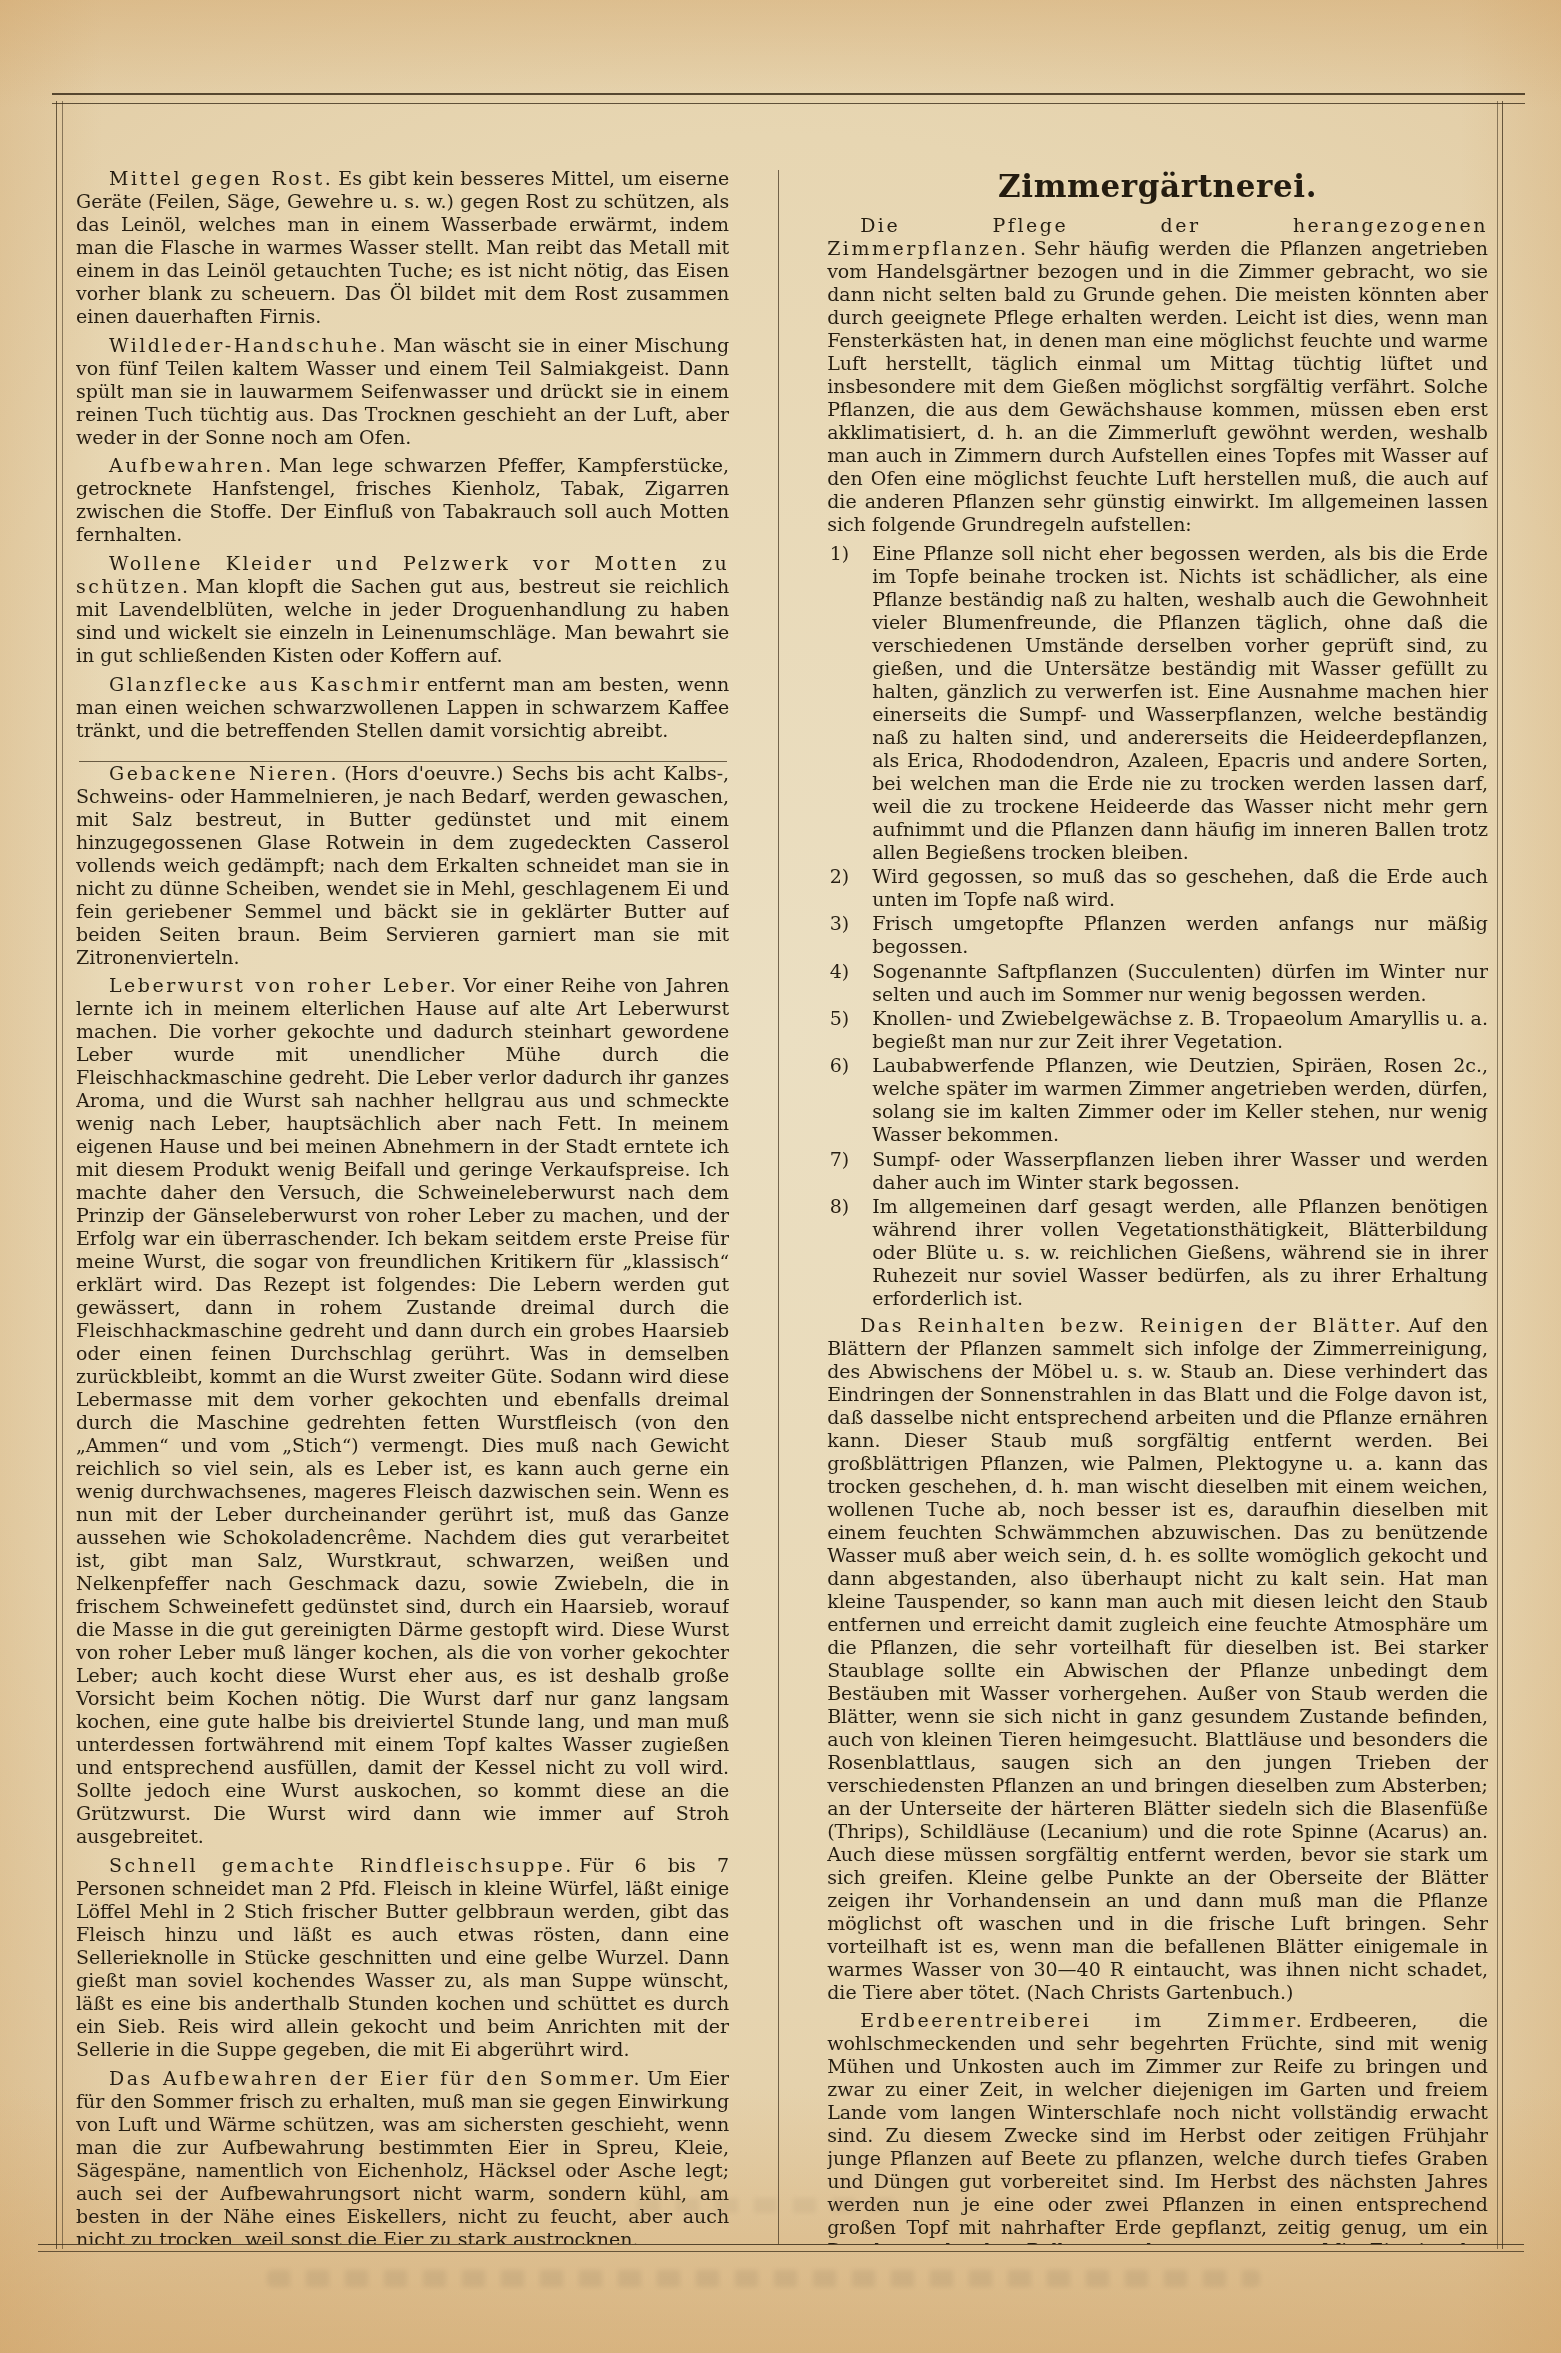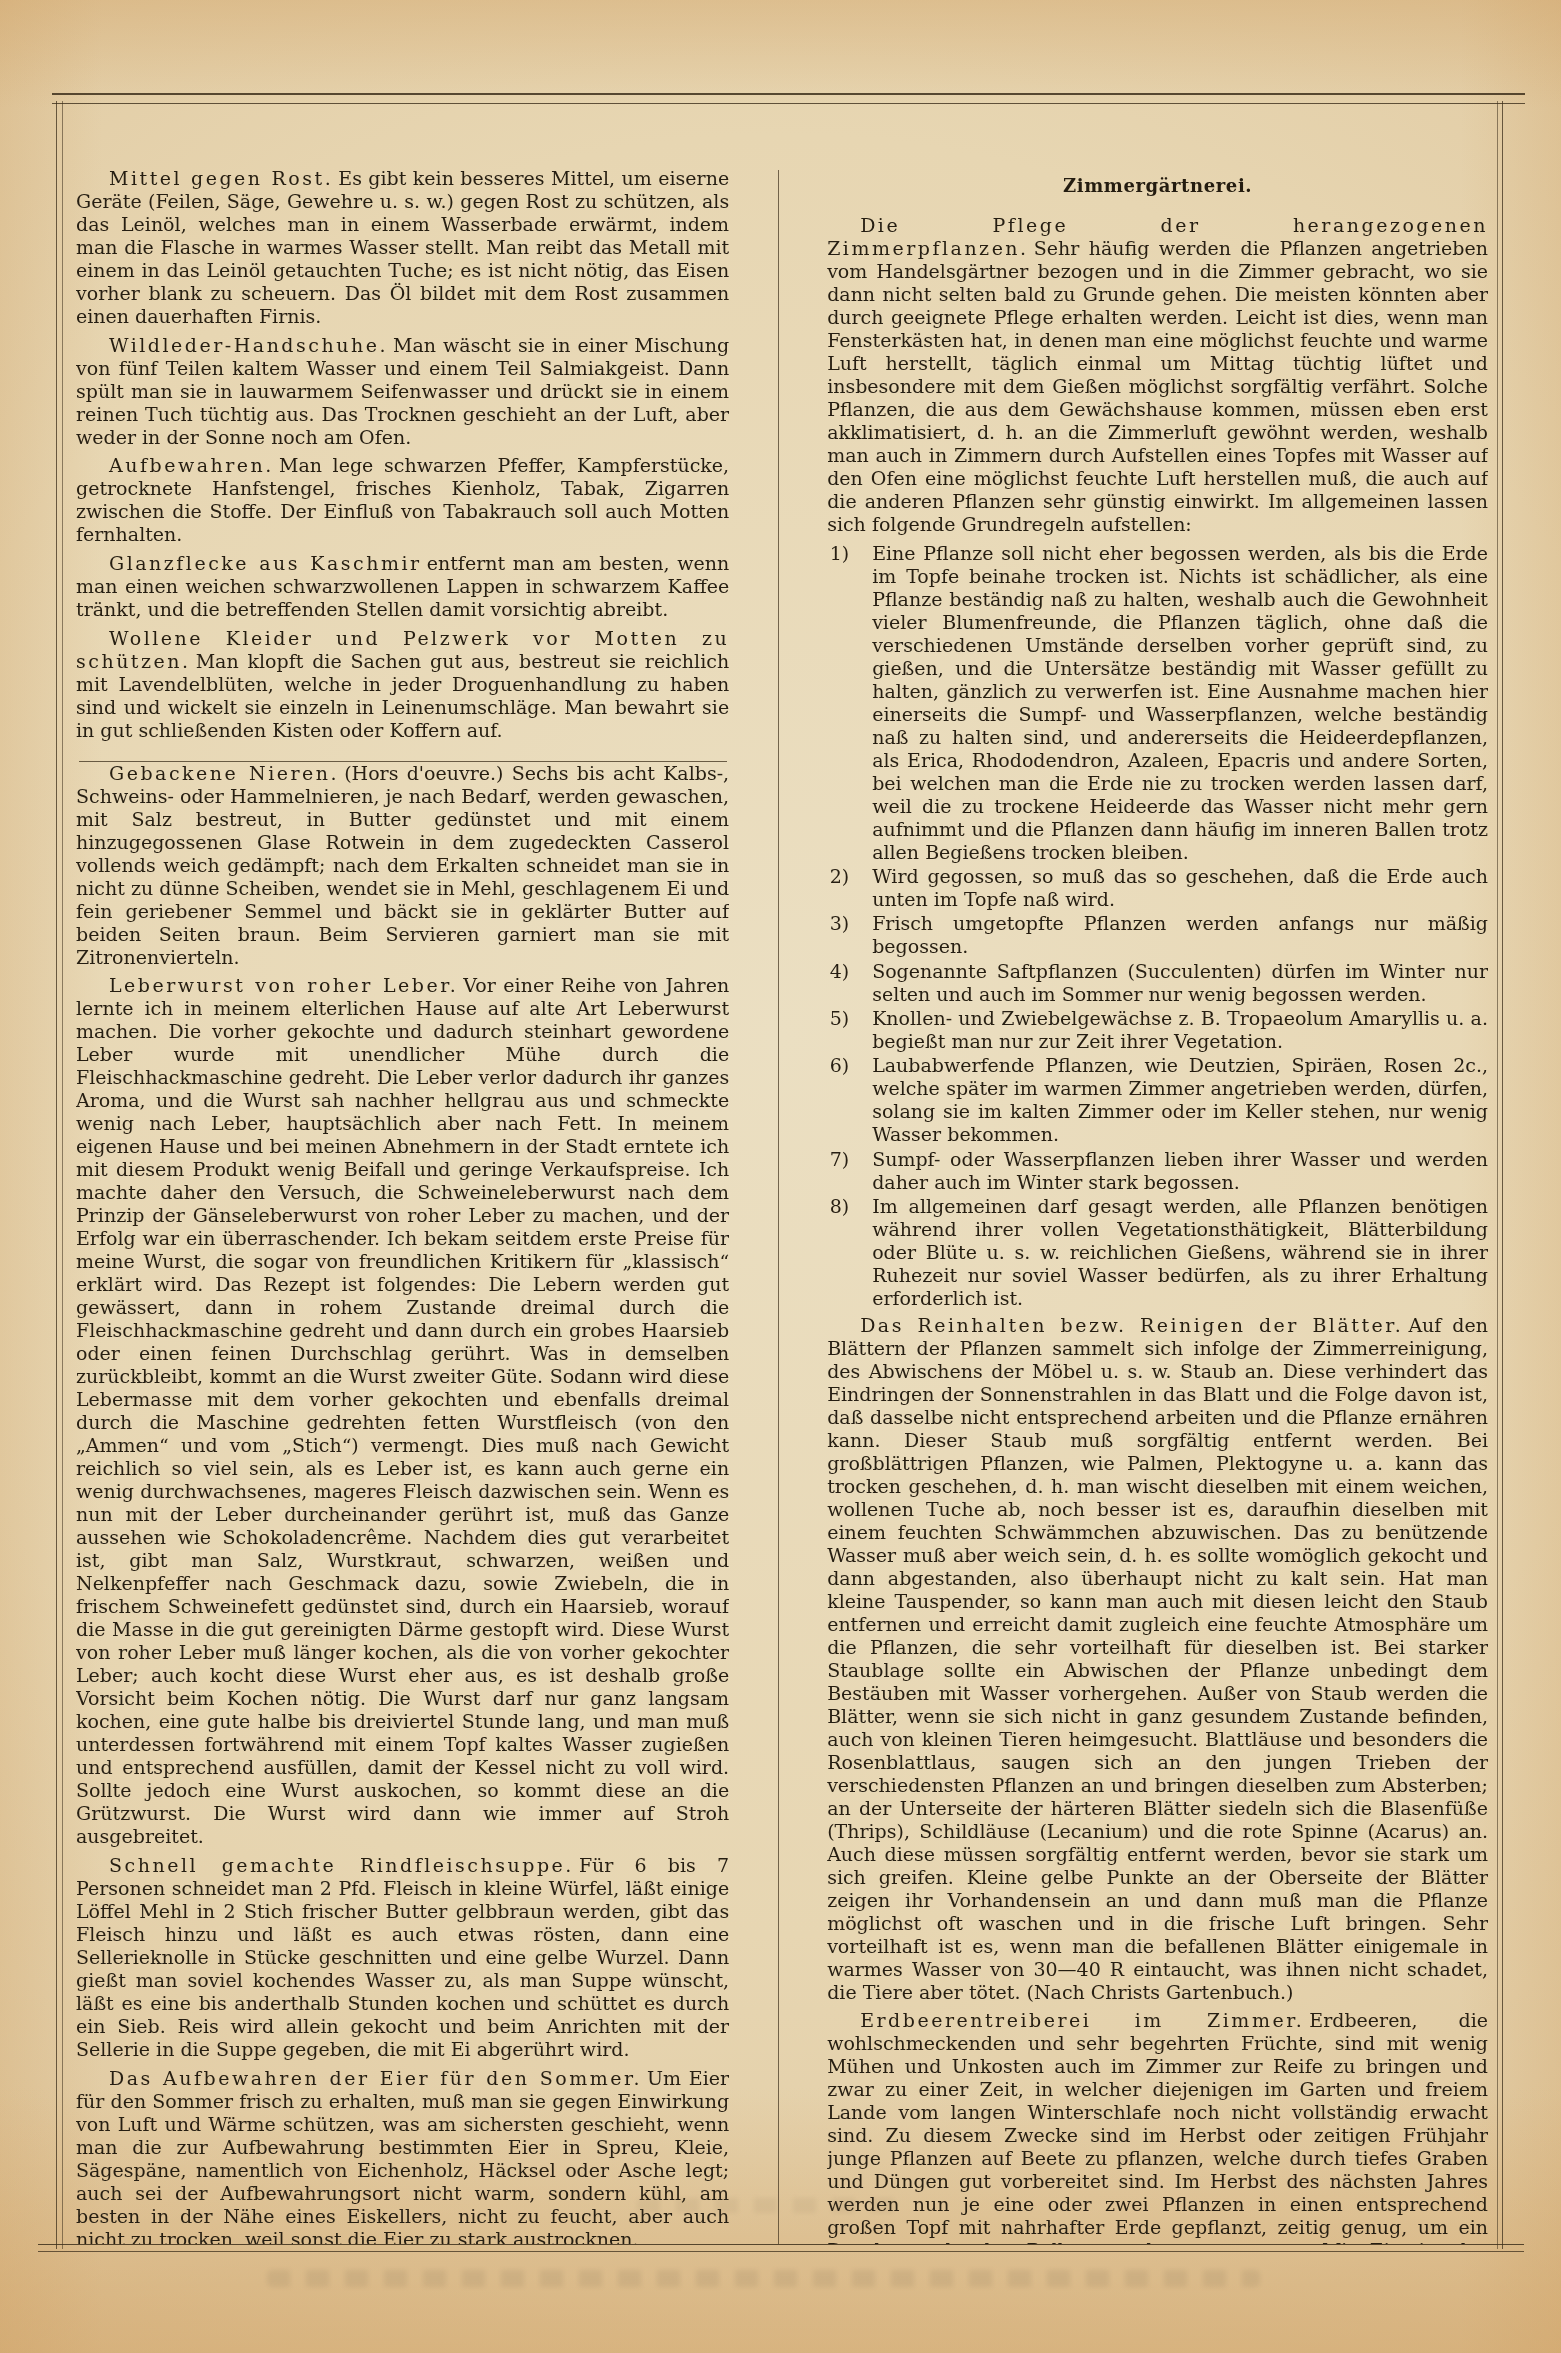--- a/index.html
+++ b/index.html
@@ -58,21 +58,21 @@
   }
   .col-left{width:677px;}
   .col-right{width:685px;}
   .divider{
     width:0;margin:2.5px 24px 0 25px;
     border-left:1.3px solid rgba(62,48,28,.70);
   }
   p.para{margin:0 0 5.7px 0;text-indent:33px;}
   .lead{letter-spacing:2.5px;padding-right:5.1px;}
   h2.sect{
-    font-size:18px;line-height:32px;font-weight:bold;text-align:center;
+    font-size:31px;line-height:32px;font-weight:bold;text-align:center;
     margin:19px 0 14px 0;letter-spacing:0.6px;color:#241c10;
   }
   h2.sect-right{margin-top:2.5px;margin-bottom:12.7px;}
   hr.col-rule{
     border:none;margin:19px 2.5px 0 2.5px;
     border-top:1.3px solid rgba(62,48,28,.75);
   }
   ol.rules{list-style:none;margin:0 0 3.8px 0;padding:0;}
   ol.rules li{
     position:relative;padding-left:45px;margin:0 0 1.3px 0;text-align:justify;
@@ -101,23 +101,23 @@
   <div class="columns">
 
     <div class="col col-left">
 
       <p class="para"><span class="lead">Mittel gegen Rost.</span><span>Es gibt kein besseres Mittel, um eiserne Geräte (Feilen, Säge, Gewehre u. s. w.) gegen Rost zu schützen, als das Leinöl, welches man in einem Wasserbade erwärmt, indem man die Flasche in warmes Wasser stellt. Man reibt das Metall mit einem in das Leinöl getauchten Tuche; es ist nicht nötig, das Eisen vorher blank zu scheuern. Das Öl bildet mit dem Rost zusammen einen dauerhaften Firnis.</span></p>
 
       <p class="para"><span class="lead">Wildleder-Handschuhe.</span><span>Man wäscht sie in einer Mischung von fünf Teilen kaltem Wasser und einem Teil Salmiakgeist. Dann spült man sie in lauwarmem Seifenwasser und drückt sie in einem reinen Tuch tüchtig aus. Das Trocknen geschieht an der Luft, aber weder in der Sonne noch am Ofen.</span></p>
 
       <p class="para"><span class="lead">Aufbewahren.</span><span>Man lege schwarzen Pfeffer, Kampferstücke, getrocknete Hanfstengel, frisches Kienholz, Tabak, Zigarren zwischen die Stoffe. Der Einfluß von Tabakrauch soll auch Motten fernhalten.</span></p>
 
+      <p class="para"><span class="lead">Wollene Kleider und Pelzwerk vor Motten zu schützen.</span><span>Man klopft die Sachen gut aus, bestreut sie reichlich mit Lavendelblüten, welche in jeder Droguenhandlung zu haben sind und wickelt sie einzeln in Leinenumschläge. Man bewahrt sie in gut schließenden Kisten oder Koffern auf.</span></p>
+
       <p class="para"><span class="lead">Glanzflecke aus Kaschmir</span><span>entfernt man am besten, wenn man einen weichen schwarzwollenen Lappen in schwarzem Kaffee tränkt, und die betreffenden Stellen damit vorsichtig abreibt.</span></p>
-
-      <p class="para"><span class="lead">Wollene Kleider und Pelzwerk vor Motten zu schützen.</span><span>Man klopft die Sachen gut aus, bestreut sie reichlich mit Lavendelblüten, welche in jeder Droguenhandlung zu haben sind und wickelt sie einzeln in Leinenumschläge. Man bewahrt sie in gut schließenden Kisten oder Koffern auf.</span></p>
 
 
       <hr class="col-rule">
 
 
       <p class="para"><span class="lead">Gebackene Nieren.</span><span>(Hors d'oeuvre.) Sechs bis acht Kalbs-, Schweins- oder Hammelnieren, je nach Bedarf, werden gewaschen, mit Salz bestreut, in Butter gedünstet und mit einem hinzugegossenen Glase Rotwein in dem zugedeckten Casserol vollends weich gedämpft; nach dem Erkalten schneidet man sie in nicht zu dünne Scheiben, wendet sie in Mehl, geschlagenem Ei und fein geriebener Semmel und bäckt sie in geklärter Butter auf beiden Seiten braun. Beim Servieren garniert man sie mit Zitronenvierteln.</span></p>
 
       <p class="para"><span class="lead">Leberwurst von roher Leber.</span><span>Vor einer Reihe von Jahren lernte ich in meinem elterlichen Hause auf alte Art Leberwurst machen. Die vorher gekochte und dadurch steinhart gewordene Leber wurde mit unendlicher Mühe durch die Fleischhackmaschine gedreht. Die Leber verlor dadurch ihr ganzes Aroma, und die Wurst sah nachher hellgrau aus und schmeckte wenig nach Leber, hauptsächlich aber nach Fett. In meinem eigenen Hause und bei meinen Abnehmern in der Stadt erntete ich mit diesem Produkt wenig Beifall und geringe Verkaufspreise. Ich machte daher den Versuch, die Schweineleberwurst nach dem Prinzip der Gänseleberwurst von roher Leber zu machen, und der Erfolg war ein überraschender. Ich bekam seitdem erste Preise für meine Wurst, die sogar von freundlichen Kritikern für „klassisch“ erklärt wird. Das Rezept ist folgendes: Die Lebern werden gut gewässert, dann in rohem Zustande dreimal durch die Fleischhackmaschine gedreht und dann durch ein grobes Haarsieb oder einen feinen Durchschlag gerührt. Was in demselben zurückbleibt, kommt an die Wurst zweiter Güte. Sodann wird diese Lebermasse mit dem vorher gekochten und ebenfalls dreimal durch die Maschine gedrehten fetten Wurstfleisch (von den „Ammen“ und vom „Stich“) vermengt. Dies muß nach Gewicht reichlich so viel sein, als es Leber ist, es kann auch gerne ein wenig durchwachsenes, mageres Fleisch dazwischen sein. Wenn es nun mit der Leber durcheinander gerührt ist, muß das Ganze aussehen wie Schokoladencrême. Nachdem dies gut verarbeitet ist, gibt man Salz, Wurstkraut, schwarzen, weißen und Nelkenpfeffer nach Geschmack dazu, sowie Zwiebeln, die in frischem Schweinefett gedünstet sind, durch ein Haarsieb, worauf die Masse in die gut gereinigten Därme gestopft wird. Diese Wurst von roher Leber muß länger kochen, als die von vorher gekochter Leber; auch kocht diese Wurst eher aus, es ist deshalb große Vorsicht beim Kochen nötig. Die Wurst darf nur ganz langsam kochen, eine gute halbe bis dreiviertel Stunde lang, und man muß unterdessen fortwährend mit einem Topf kaltes Wasser zugießen und entsprechend ausfüllen, damit der Kessel nicht zu voll wird. Sollte jedoch eine Wurst auskochen, so kommt diese an die Grützwurst. Die Wurst wird dann wie immer auf Stroh ausgebreitet.</span></p>
 
       <p class="para"><span class="lead">Schnell gemachte Rindfleischsuppe.</span><span>Für 6 bis 7 Personen schneidet man 2 Pfd. Fleisch in kleine Würfel, läßt einige Löffel Mehl in 2 Stich frischer Butter gelbbraun werden, gibt das Fleisch hinzu und läßt es auch etwas rösten, dann eine Sellerieknolle in Stücke geschnitten und eine gelbe Wurzel. Dann gießt man soviel kochendes Wasser zu, als man Suppe wünscht, läßt es eine bis anderthalb Stunden kochen und schüttet es durch ein Sieb. Reis wird allein gekocht und beim Anrichten mit der Sellerie in die Suppe gegeben, die mit Ei abgerührt wird.</span></p>

